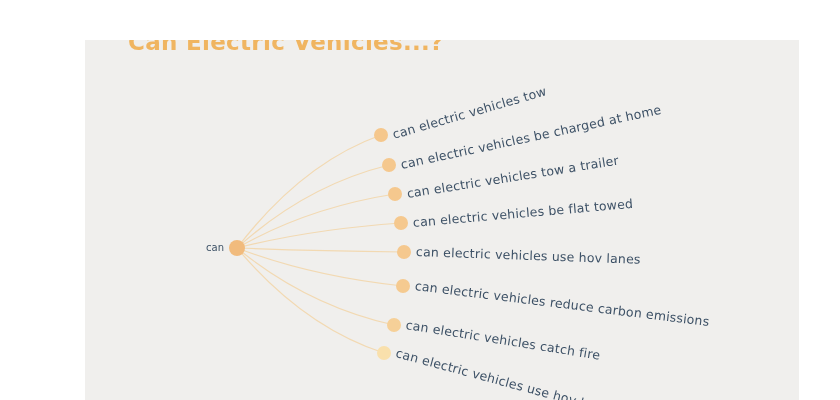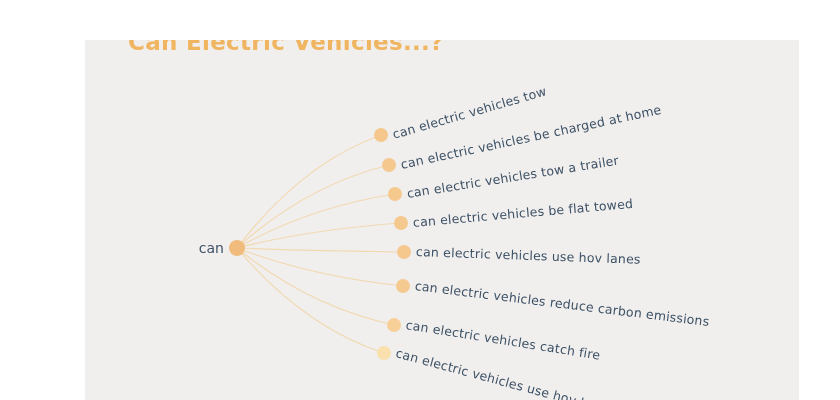--- a/index.html
+++ b/index.html
@@ -51,21 +51,21 @@
     color: var(--label, #3d5166);
     white-space: nowrap;
     transform-origin: 0 50%;
     cursor: pointer;
   }
   .root-label {
     position: absolute;
     width: 100px;
     height: 16px;
     line-height: 16px;
-    font-size: 14px;
+    font-size: 10px;
     text-align: right;
     color: var(--label, #3d5166);
     white-space: nowrap;
   }
 </style>
 </head>
 <body>
 
 <div id="stage">
   <div class="panel"></div>

